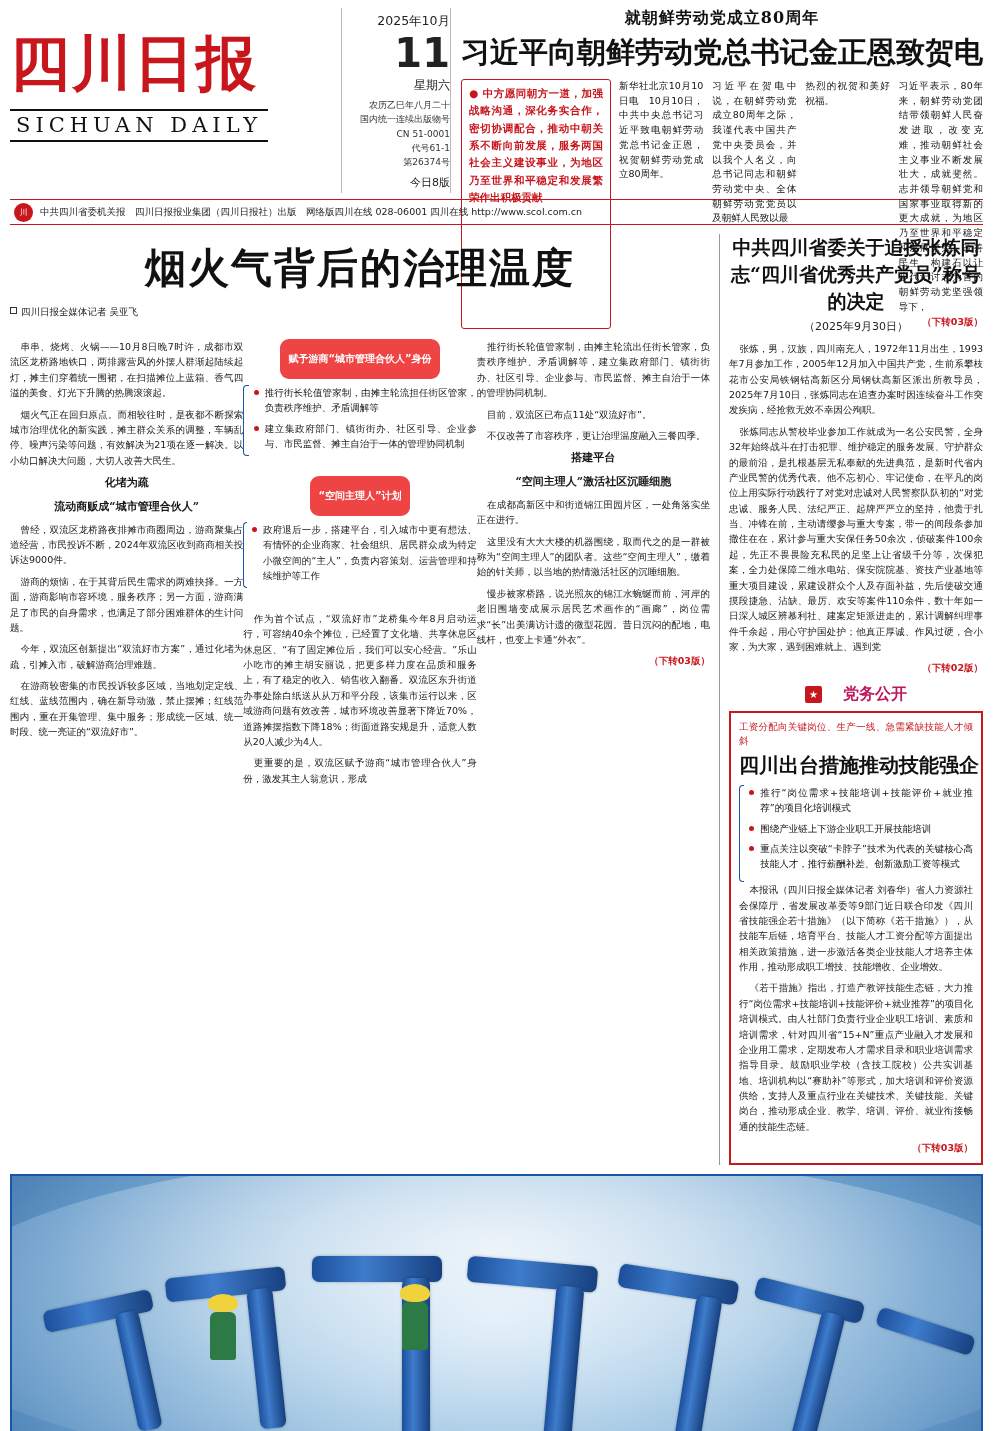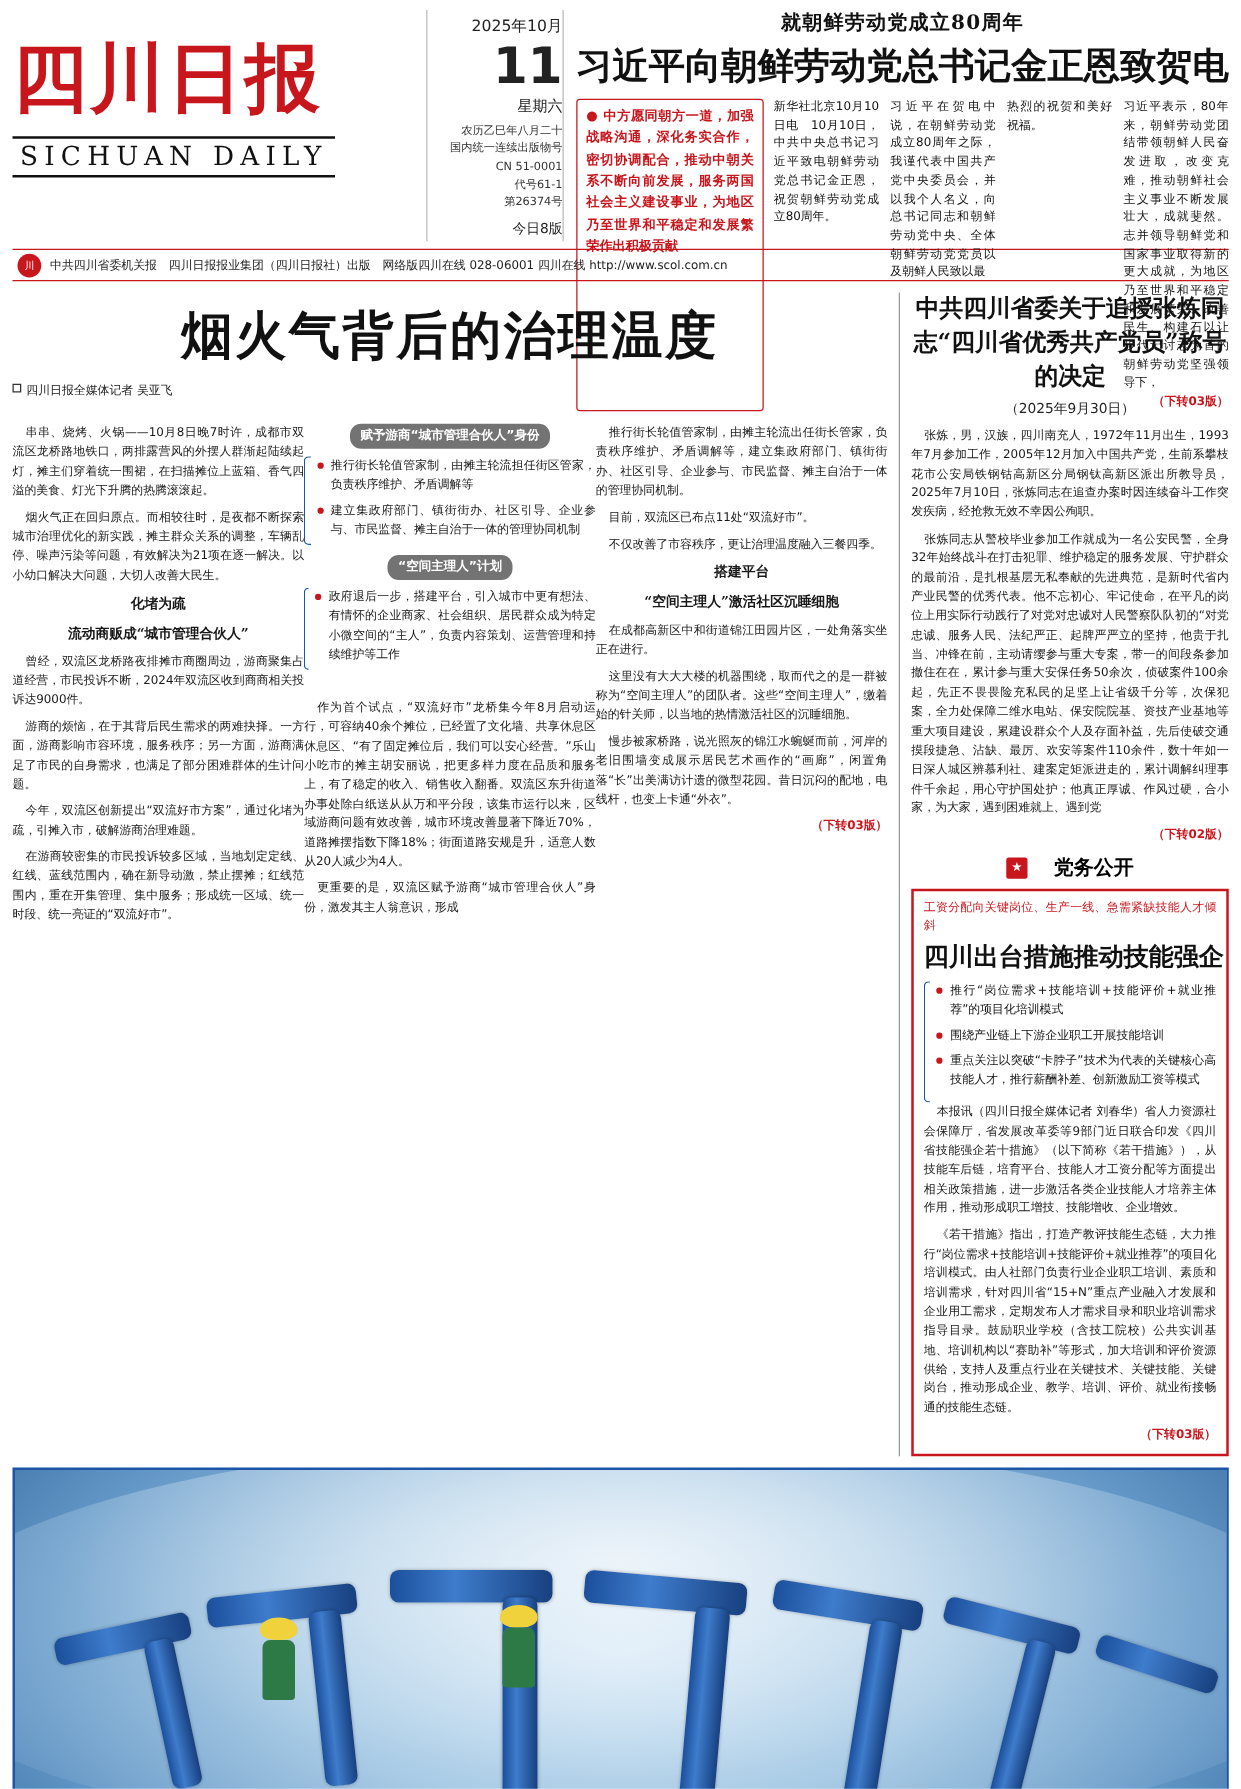--- a/index.html
+++ b/index.html
@@ -116,22 +116,22 @@
   .byline .sq { display:inline-block;width:7px;height:7px;border:1px solid #333;margin-right:4px;vertical-align:1px;}
   .cols3 { display:flex; font-size:9.5px; line-height:1.62; text-align:justify; color:#181818; }
   .cols3 .c { flex:1; }
   .cols3 p { margin:0 0 6px; text-indent:1.1em; }
   .subhead {
     font-weight:bold; font-size:11px; text-align:center; margin:2px 0 6px;
     font-family:"DejaVu Serif","Liberation Serif",serif;
   }
   .pill {
     display:block; text-align:center; margin:0 auto 6px;
-    background:#737373; color:#fff; font-size:10px; font-weight:bold;
-    border-radius:9px; padding:2px 8px; width:fit-content;
+    background:#ef4444; color:#fff; font-size:10px; font-weight:bold;
+    border-radius:9px; padding:12px 8px; width:fit-content;
   }
   .bullet-box { font-size:9.5px; line-height:1.6; }
   .bullet-box .bl { position:relative; padding-left:11px; margin-bottom:5px; text-align:justify; }
   .bullet-box .bl:before {
     content:""; position:absolute; left:0; top:5px;
     width:5px;height:5px;border-radius:50%;background:#c8161d;
   }
   .brace-wrap { display:flex; gap:5px; }
   .brace { width:9px; border-left:1.6px solid #1b55a8; border-top:1.6px solid #1b55a8; border-bottom:1.6px solid #1b55a8; border-radius:4px 0 0 4px; }
 
@@ -144,21 +144,21 @@
   .rc-text { font-size:9.5px; line-height:1.62; text-align:justify; color:#181818; }
   .rc-text p { margin:0 0 6px; text-indent:1.1em; }
   .party-badge {
     display:flex; align-items:center; justify-content:center; gap:5px;
     margin:8px 0 6px;
   }
   .party-badge .emblem {
     width:17px;height:17px;background:#c8161d;border-radius:2px;color:#fff;
     font-size:10px;display:flex;align-items:center;justify-content:center;
   }
-  .party-badge .txt { color:#000000; font-weight:bold; font-size:16px; font-family:"DejaVu Serif","Liberation Serif",serif;margin-left:16px; }
+  .party-badge .txt { color:#be185d; font-weight:bold; font-size:16px; font-family:"DejaVu Serif","Liberation Serif",serif;margin-left:16px; }
 
   .red-box { border:2px solid #c8161d; padding:7px 8px; margin-top:6px; }
   .red-box .kick { font-size:9.5px; color:#c8161d; line-height:1.5; margin-bottom:4px; text-align:justify;}
   .red-box .ttl {
     font-family:"DejaVu Serif","Liberation Serif",serif;
     font-weight:bold; font-size:20px; color:#111; letter-spacing:0px;
     white-space:nowrap; margin-bottom:6px;
   }
   .red-box .bullet-box { margin-bottom:6px; }
 
@@ -256,40 +256,40 @@
 
         <div class="c">
           <div class="pill">赋予游商“城市管理合伙人”身份</div>
           <div class="brace-wrap">
             <div class="brace"></div>
             <div class="bullet-box">
               <div class="bl">推行街长轮值管家制，由摊主轮流担任街区管家，负责秩序维护、矛盾调解等</div>
               <div class="bl">建立集政府部门、镇街街办、社区引导、企业参与、市民监督、摊主自治于一体的管理协同机制</div>
             </div>
           </div>
-          <div class="pill" style="margin-top:8px;">“空间主理人”计划</div>
+          <div class="pill" style="margin-top:20px;">“空间主理人”计划</div>
           <div class="brace-wrap">
             <div class="brace"></div>
             <div class="bullet-box">
               <div class="bl">政府退后一步，搭建平台，引入城市中更有想法、有情怀的企业商家、社会组织、居民群众成为特定小微空间的“主人”，负责内容策划、运营管理和持续维护等工作</div>
             </div>
           </div>
           <p style="margin-top:23px;">作为首个试点，“双流好市”龙桥集今年8月启动运行，可容纳40余个摊位，已经置了文化墙、共享休息区休息区、“有了固定摊位后，我们可以安心经营。”乐山小吃市的摊主胡安丽说，把更多样力度在品质和服务上，有了稳定的收入、销售收入翻番。双流区东升街道办事处除白纸送从从万和平分段，该集市运行以来，区域游商问题有效改善，城市环境改善显著下降近70%，道路摊摆指数下降18%；街面道路安规是升，适意人数从20人减少为4人。</p>
           <p>更重要的是，双流区赋予游商“城市管理合伙人”身份，激发其主人翁意识，形成</p>
         </div>
 
         <div class="c">
           <p>推行街长轮值管家制，由摊主轮流出任街长管家，负责秩序维护、矛盾调解等，建立集政府部门、镇街街办、社区引导、企业参与、市民监督、摊主自治于一体的管理协同机制。</p>
           <p>目前，双流区已布点11处“双流好市”。</p>
           <p>不仅改善了市容秩序，更让治理温度融入三餐四季。</p>
           <div class="subhead">搭建平台</div>
           <div class="subhead">“空间主理人”激活社区沉睡细胞</div>
           <p>在成都高新区中和街道锦江田园片区，一处角落实坐正在进行。</p>
           <p>这里没有大大大楼的机器围绕，取而代之的是一群被称为“空间主理人”的团队者。这些“空间主理人”，缴着始的针关师，以当地的热情激活社区的沉睡细胞。</p>
-          <p>慢步被家桥路，说光照灰的锦江水蜿蜒而前，河岸的老旧围墙变成展示居民艺术画作的“画廊”，闲置角落“长”出美满访计遗的微型花园。昔日沉闷的配地，电线杆，也变上卡通“外衣”。</p>
+          <p>慢步被家桥路，说光照灰的锦江水蜿蜒而前，河岸的老旧围墙变成展示居民艺术画作的“画廊”，岗位需求“长”出美满访计遗的微型花园。昔日沉闷的配地，电线杆，也变上卡通“外衣”。</p>
           <div class="jump jump-right">（下转03版）</div>
         </div>
       </div>
     </div>
 
     <div class="right-col">
       <div class="rc-title">中共四川省委关于追授张炼同志“四川省优秀共产党员”称号的决定</div>
       <div class="rc-sub">（2025年9月30日）</div>
       <div class="rc-text">
         <p>张炼，男，汉族，四川南充人，1972年11月出生，1993年7月参加工作，2005年12月加入中国共产党，生前系攀枝花市公安局铁钢钴高新区分局钢钛高新区派出所教导员，2025年7月10日，张炼同志在追查办案时因连续奋斗工作突发疾病，经抢救无效不幸因公殉职。</p>

